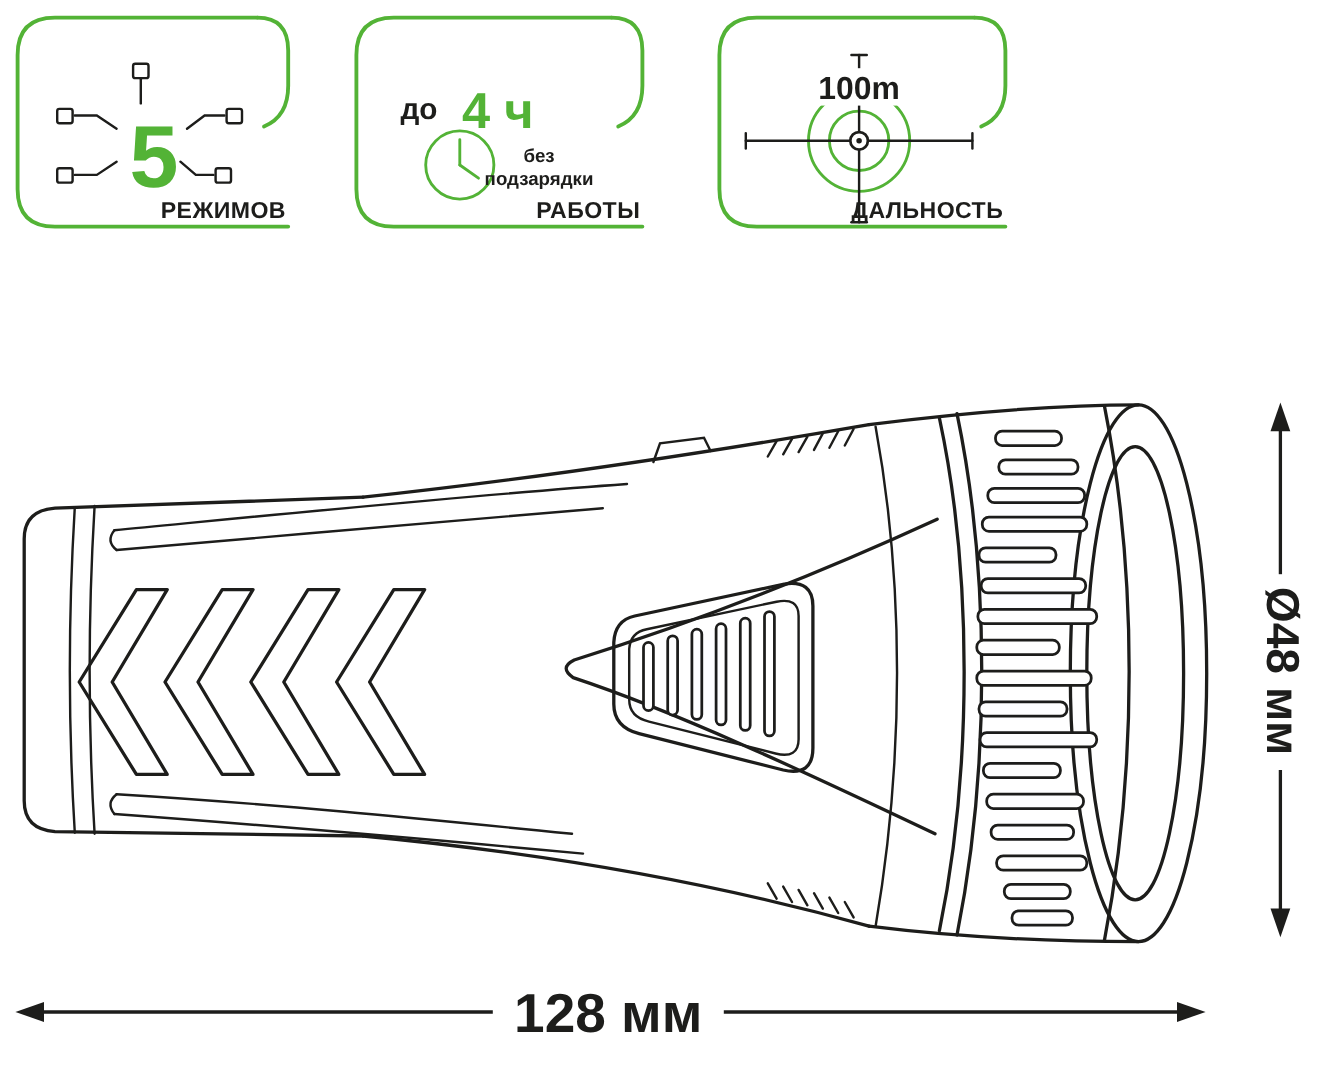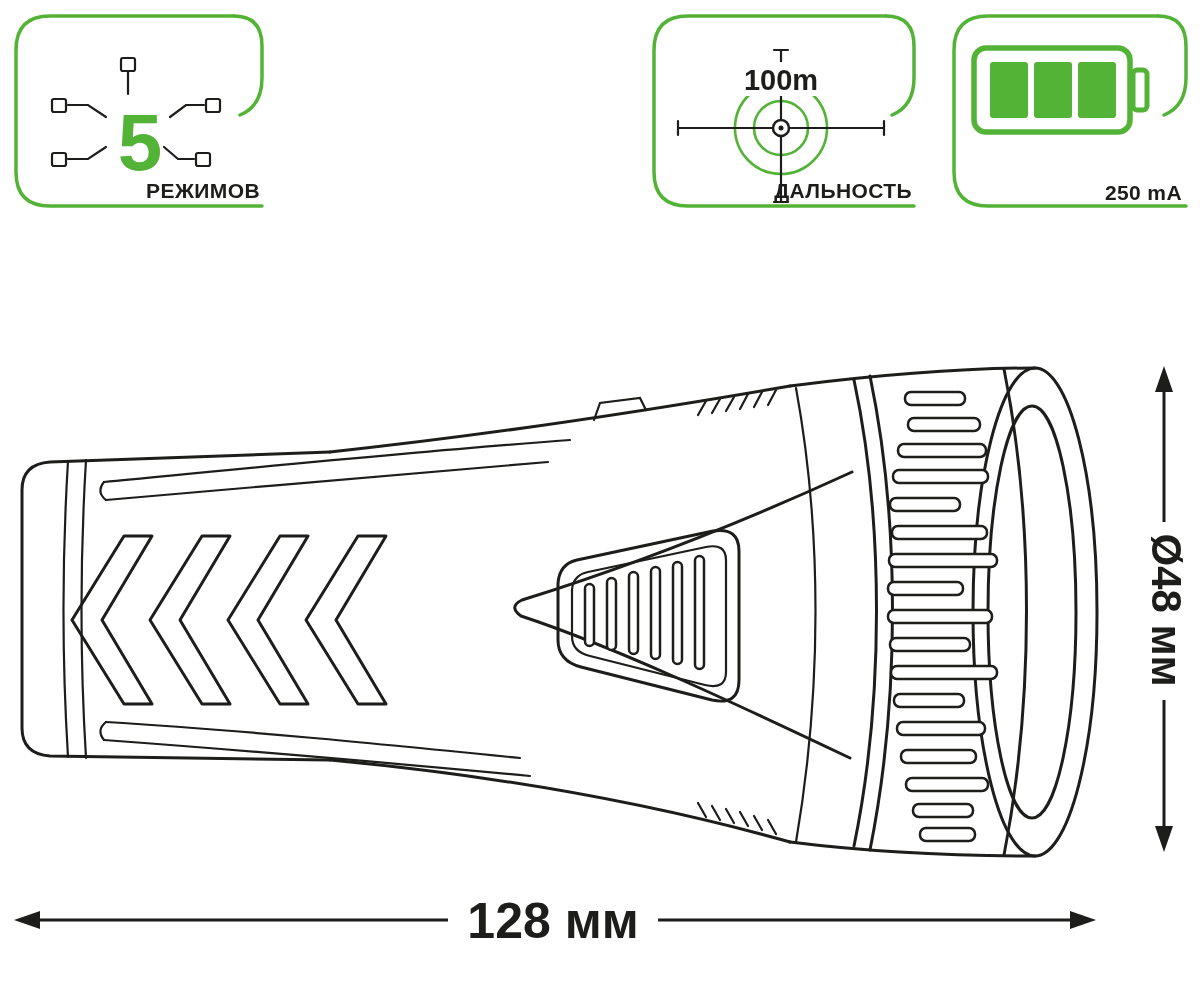--- a/index.html
+++ b/index.html
@@ -45,20 +45,38 @@
         <path class="ink-thin" d="M 58 95 L 78 95 L 96 107"></path>
         <path class="ink-thin" d="M 58 149 L 78 149 L 96 137"></path>
         <path class="ink-thin" d="M 194 95 L 176 95 L 160 107"></path>
         <path class="ink-thin" d="M 184 149 L 168 149 L 154 137"></path>
         <text class="num-green" x="130" y="160" text-anchor="middle">5</text>
       </g>
       <text class="lbl" x="250" y="188" text-anchor="end">РЕЖИМОВ</text>
     </svg>
   </div>
 
+  <div class="badge" style="left:318px;top:10px;width:272px;height:205px">
+    <svg width="272" height="205" viewBox="0 0 272 205">
+      <g>
+        <path class="frame" d="M 238 6 L 40 6 Q 6 6 6 40 L 6 162 Q 6 196 40 196 L 266 196"></path>
+        <path class="frame" d="M 238 6 Q 266 6 266 36 L 266 68 Q 266 96 244 105"></path>
+      </g>
+      <g>
+        <circle class="green" cx="100" cy="140" r="31"></circle>
+        <path class="green" d="M 100 140 L 100 117"></path>
+        <path class="green" d="M 100 140 L 117 152"></path>
+      </g>
+      <text class="pre-dark" x="46" y="98">до</text>
+      <text class="val-green" x="102" y="106">4 ч</text>
+      <text class="note" x="172" y="137" text-anchor="middle">без</text>
+      <text class="note" x="172" y="158" text-anchor="middle">подзарядки</text>
+      <text class="lbl" x="264" y="188" text-anchor="end">РАБОТЫ</text>
+    </svg>
+  </div>
 
   <div class="badge" style="left:648px;top:10px;width:272px;height:205px">
     <svg width="272" height="205" viewBox="0 0 272 205">
       <g>
         <path class="frame" d="M 238 6 L 40 6 Q 6 6 6 40 L 6 162 Q 6 196 40 196 L 266 196"></path>
         <path class="frame" d="M 238 6 Q 266 6 266 36 L 266 68 Q 266 96 244 105"></path>
       </g>
       <g>
         <circle class="green" cx="133" cy="118" r="46"></circle>
         <circle class="green" cx="133" cy="118" r="27"></circle>
@@ -70,36 +88,20 @@
         <path class="ink-thin" d="M 126 192 L 140 192"></path>
         <rect x="88" y="52" width="90" height="34" fill="#ffffff"></rect>
         <circle cx="133" cy="118" r="8" fill="#ffffff" stroke="#1d1d1b" stroke-width="2.5"></circle>
         <circle cx="133" cy="118" r="2.5" fill="#1d1d1b"></circle>
       </g>
       <text class="dist" x="133" y="80" text-anchor="middle">100m</text>
       <text class="lbl" x="264" y="188" text-anchor="end">ДАЛЬНОСТЬ</text>
     </svg>
   </div>
 
-  <div class="badge" style="left:948px;top:10px;width:244px;height:205px">
-    <svg width="244" height="205" viewBox="0 0 244 205">
-      <g>
-        <path class="frame" d="M 210 6 L 40 6 Q 6 6 6 40 L 6 162 Q 6 196 40 196 L 238 196"></path>
-        <path class="frame" d="M 210 6 Q 238 6 238 36 L 238 68 Q 238 96 216 105"></path>
-      </g>
-      <g>
-        <rect x="26" y="38" width="156" height="84" rx="12" fill="none" stroke="#53b336" stroke-width="5.5"></rect>
-        <rect x="185" y="60" width="14" height="40" rx="4" fill="none" stroke="#53b336" stroke-width="5"></rect>
-        <rect x="42" y="52" width="38" height="56" rx="3" fill="#53b336"></rect>
-        <rect x="86" y="52" width="38" height="56" rx="3" fill="#53b336"></rect>
-        <rect x="130" y="52" width="38" height="56" rx="3" fill="#53b336"></rect>
-      </g>
-      <text class="lbl" x="234" y="190" text-anchor="end">250 mA</text>
-    </svg>
-  </div>
 
   <svg style="position:absolute;left:0;top:0" width="1200" height="982" viewBox="0 0 1200 982">
 
     <g>
       <path class="ink" d="M 330 452 L 50 462 Q 22 464 22 490 L 22 728 Q 22 754 50 756 L 330 760"></path>
       <path class="ink" d="M 330 452 C 480 436 640 412 790 386"></path>
       <path class="ink" d="M 330 760 C 480 774 640 800 790 842"></path>
 
       <path class="ink-thin" d="M 68 461 C 62 560 62 660 68 757"></path>
       <path class="ink-thin" d="M 86 460 C 80 560 80 660 86 758"></path>

